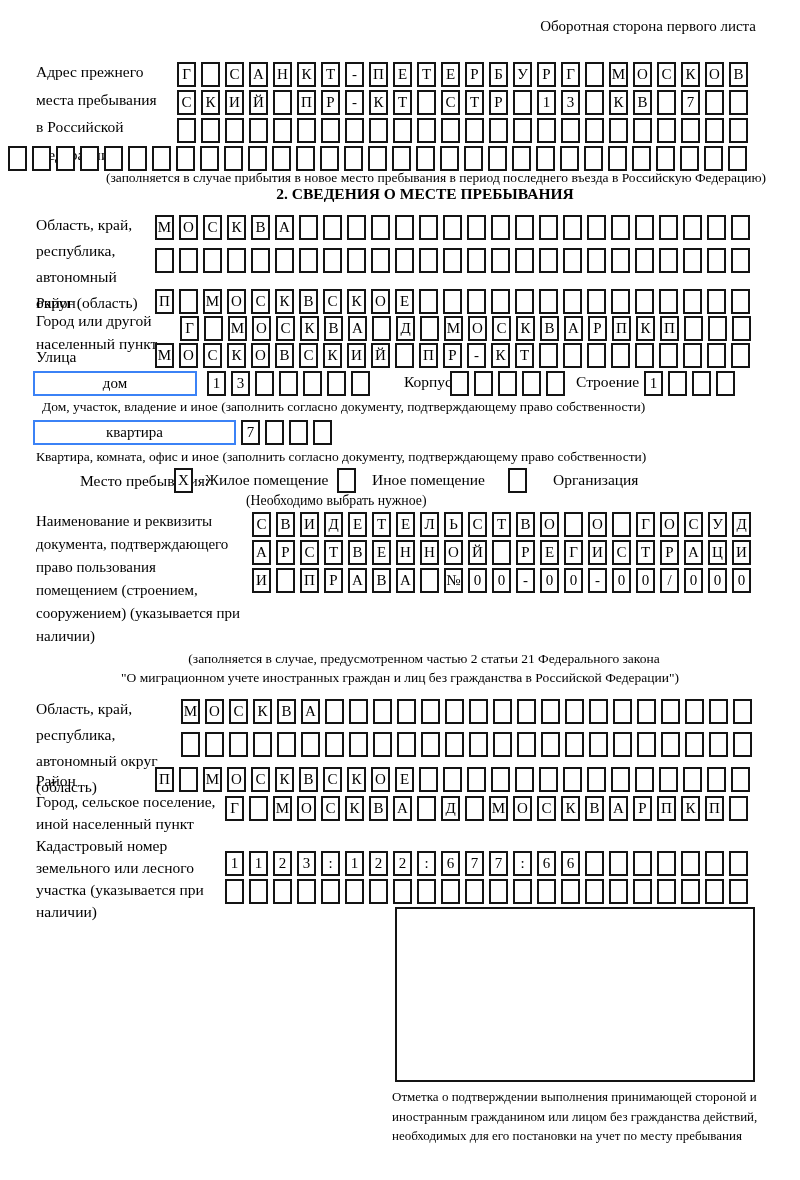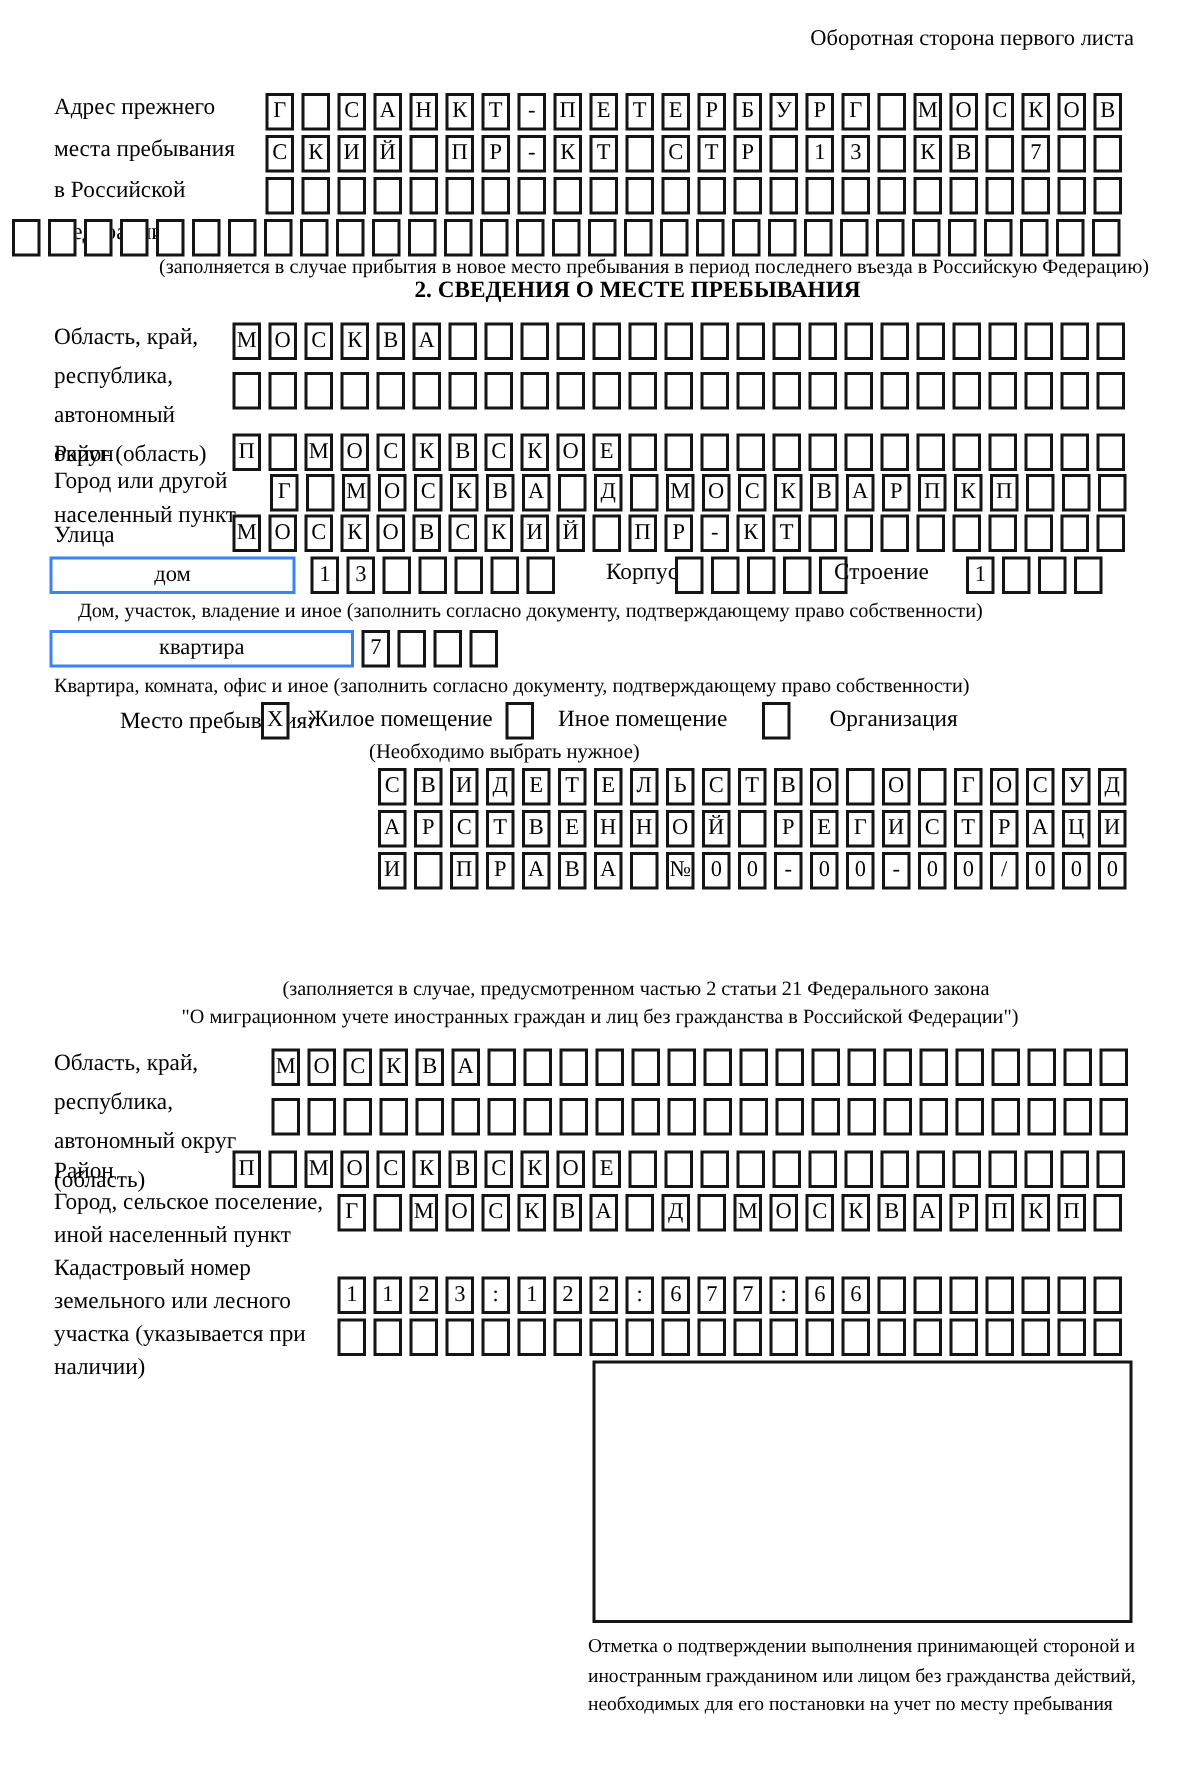--- a/index.html
+++ b/index.html
@@ -294,28 +294,28 @@
       <div class="cell"></div>
     </div>
   <div class="inline-lbl" style="left:380px;top:373px;margin-left:24px;">Корпус</div>
   <div class="boxrow" style="left:450px;top:371px;">
       <div class="cell"></div>
       <div class="cell"></div>
       <div class="cell"></div>
       <div class="cell"></div>
       <div class="cell"></div>
     </div>
-  <div class="inline-lbl" style="left:556px;top:373px;text-align:center;">Строение</div>
+  <div class="inline-lbl" style="left:576px;top:373px;text-align:center;">Строение</div>
   <div class="boxrow" style="left:644px;top:371px;">
       <div class="cell">1</div>
       <div class="cell"></div>
       <div class="cell"></div>
       <div class="cell"></div>
     </div>
-  <div class="cap" style="left:52px;top:399px;">Дом, участок, владение и иное (заполнить согласно документу, подтверждающему право собственности)</div>
+  <div class="cap" style="left:42px;top:399px;">Дом, участок, владение и иное (заполнить согласно документу, подтверждающему право собственности)</div>
 
   <div class="widebox" style="left:33px;top:420px;width:199px;">квартира</div>
   <div class="boxrow" style="left:241px;top:420px;">
       <div class="cell">7</div>
       <div class="cell"></div>
       <div class="cell"></div>
       <div class="cell"></div>
     </div>
   <div class="cap" style="left:36px;top:449px;">Квартира, комната, офис и иное (заполнить согласно документу, подтверждающему право собственности)</div>
 
@@ -327,20 +327,21 @@
   <div class="boxrow" style="left:337px;top:468px;">
       <div class="cell"></div>
     </div>
   <div class="inline-lbl" style="left:372px;top:471px;">Иное помещение</div>
   <div class="boxrow" style="left:508px;top:468px;">
       <div class="cell"></div>
     </div>
   <div class="inline-lbl" style="left:553px;top:471px;">Организация</div>
   <div class="cap" style="left:246px;top:493px;font-size:13.8px;">(Необходимо выбрать нужное)</div>
 
+  <div class="lbl" style="left:36px;top:510px;width:205px;line-height:23px;font-size:15px;">Наименование и реквизиты документа, подтверждающего право пользования помещением (строением, сооружением) (указывается при наличии)</div>
   <div class="boxrow" style="left:252px;top:512px;">
       <div class="cell">С</div>
       <div class="cell">В</div>
       <div class="cell">И</div>
       <div class="cell">Д</div>
       <div class="cell">Е</div>
       <div class="cell">Т</div>
       <div class="cell">Е</div>
       <div class="cell">Л</div>
       <div class="cell">Ь</div>

